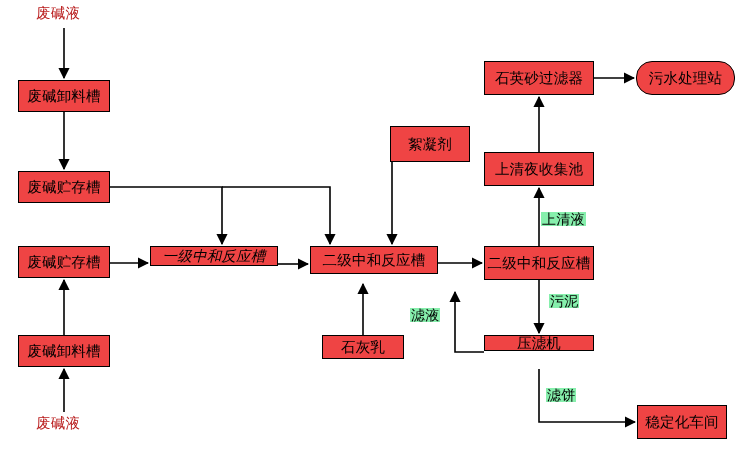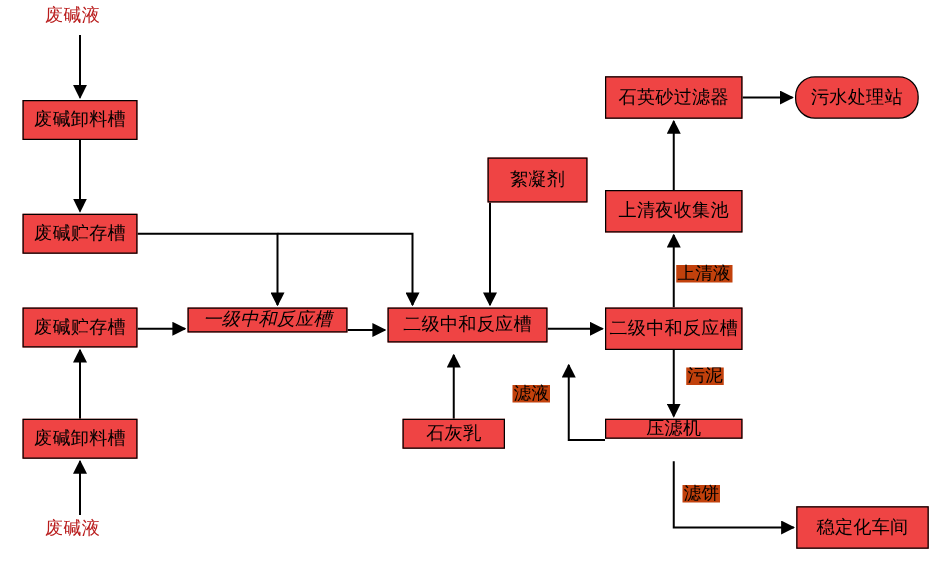--- a/index.html
+++ b/index.html
@@ -46,21 +46,21 @@
     color: #b91c1c;
     white-space: nowrap;
     line-height: 1;
     letter-spacing: 0.2px;
     font-family: Liberation Mono, monospace;
   }
   .edgelabel {
     position: absolute;
     font-size: 14px;
     color: #000000;
-    background: #c2410c;
+    background: #86efac;
     white-space: nowrap;
     line-height: 1;
     padding: 0 1px;
     letter-spacing: 0.2px;
   }
 </style>
 </head>
 <body>
 
 <div id="canvas">
@@ -123,15 +123,15 @@
   <div class="node" style="left:18px; top:335px; width:92px; height:32px;">废碱卸料槽</div>
   <div class="node" style="left:150px; top:246px; width:128px; height:20px;font-style:italic;">一级中和反应槽</div>
   <div class="node" style="left:310px; top:246px; width:128px; height:28px;">二级中和反应槽</div>
   <div class="node" style="left:356px; top:126px; width:80px; height:36px;margin-left:34px;">絮凝剂</div>
   <div class="node" style="left:322px; top:335px; width:82px; height:24px;">石灰乳</div>
   <div class="node" style="left:484px; top:246px; width:110px; height:34px;">二级中和反应槽</div>
   <div class="node" style="left:484px; top:152px; width:110px; height:34px;text-align:center;">上清夜收集池</div>
   <div class="node" style="left:484px; top:61px; width:110px; height:34px;">石英砂过滤器</div>
   <div class="node" style="left:636px; top:61px; width:99px; height:34px;border-radius:16px;">污水处理站</div>
   <div class="node" style="left:484px; top:335px; width:110px; height:16px;">压滤机</div>
-  <div class="node" style="left:637px; top:405px; width:106px; height:34px;">稳定化车间</div>
+  <div class="node" style="left:637px; top:405px; width:90px; height:34px;">稳定化车间</div>
 
 </div>
 
 </body></html>

